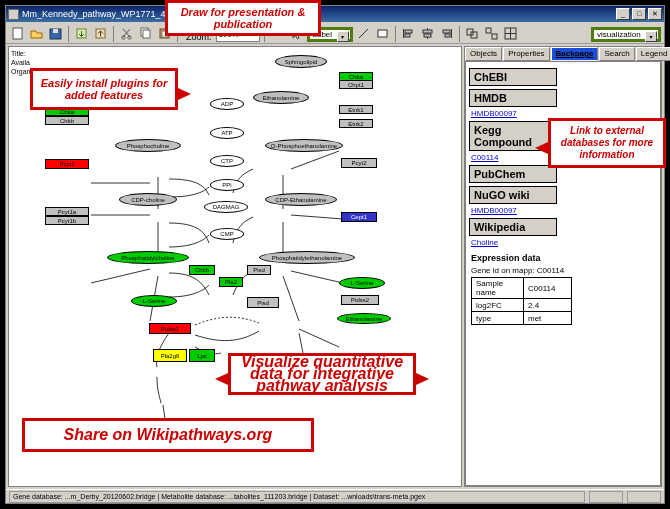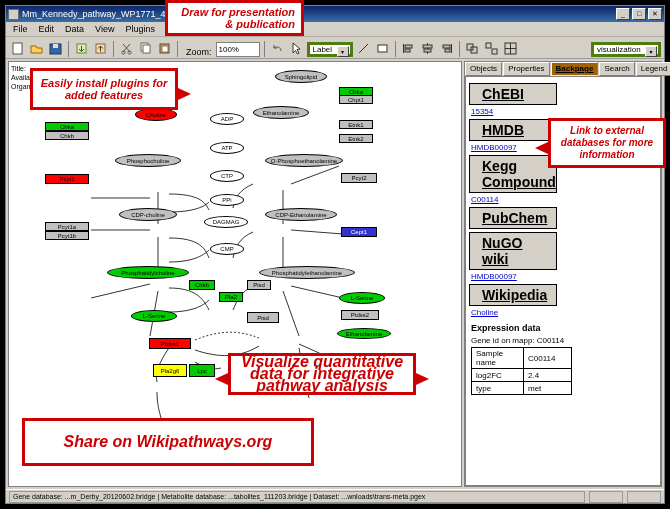--- a/index.html
+++ b/index.html
@@ -114,31 +114,30 @@
     background:#d4d0c8;
     display:flex;flex-direction:column;
     border:1px solid #808080;
   }
   .tabs { display:flex; height:14px; font-size:8px; }
   .tab {
     padding:1px 4px; background:#d4d0c8;
     border:1px solid #fff; border-right-color:#808080;border-bottom-color:#808080;
     margin-right:1px;
   }
-  .tab.active { background:#a16207; font-weight:bold; border-bottom-color:#ececec;text-decoration:underline; }
+  .tab.active { background:#1d4ed8; font-weight:bold; border-bottom-color:#ececec;text-decoration:underline; }
   .panelbody {
     flex:1 1 auto; background:#fff; border:1px solid #808080;
     overflow:hidden; padding:3px; font-size:8px;
   }
   .db-head {
     background:#d4d0c8; border:1px solid #000;
-    font-weight:bold; font-size:14px;
-    padding:2px 12px; margin:3px 0 2px 0;
+    font-weight:bold; font-size:11px;
+    padding:2px 4px; margin:3px 0 2px 0;
     width:88px;
-    text-decoration:underline;
   }
   .db-val { font-size:8px; padding-left:2px; margin-bottom:2px; }
   .db-link { color:#0000cc; text-decoration:underline; }
   .exp-title { font-weight:bold; font-size:9px; margin:6px 0 3px 2px; }
   .gene-id { font-size:8px; margin:0 0 2px 2px; }
   table.exp { border-collapse:collapse; font-size:8px; margin-left:2px; }
   table.exp td {
     border:1px solid #000; padding:1px 4px; height:13px;
   }
   table.exp td.k { width:52px;margin-left:36px; }
@@ -162,50 +161,42 @@
     border:3px solid #cc0000;
     color:#cc0000;
     font-weight:bold;
     font-style:italic;
     text-align:center;
     display:flex;align-items:center;justify-content:center;
     padding:3px 6px;
     line-height:12px;
     z-index:40;
   }
-  #anno-top { left:165px; top:0px; width:139px; height:36px; font-size:11px;text-align:right; }
+  #anno-top { left:165px; top:0px; width:156px; height:36px; font-size:11px; }
   #anno-plugins { left:30px; top:68px; width:148px; height:42px; font-size:11px; }
   #anno-links { left:548px; top:118px; width:118px; height:50px; font-size:10px; }
   #anno-viz { left:228px; top:353px; width:188px; height:42px; font-size:16px; }
-  #anno-share { left:22px; top:418px; width:292px; height:48px; font-size:16px; }
+  #anno-share { left:22px; top:418px; width:292px; height:34px; font-size:16px; }
   .anno-arrow { position:absolute; z-index:39; }
 </style>
 </head>
 <body>
 
 <div class="app">
 
   <div class="titlebar">
     <span class="tb-icon"></span>
     <span class="tb-title">Mm_Kennedy_pathway_WP1771_45176.gpml - PathVisio</span>
     <span class="tb-buttons">
       <span class="tb-btn">_</span>
       <span class="tb-btn">□</span>
       <span class="tb-btn">✕</span>
     </span>
   </div>
 
-  <div class="menubar">
-    <span>File</span>
-    <span>Edit</span>
-    <span>Data</span>
-    <span>View</span>
-    <span>Plugins</span>
-    <span>Help</span>
-  </div>
 
   <div class="toolbar">
     <span class="tbtn">
       <svg width="13" height="13">
           <rect x="2" y="1" width="9" height="11" fill="#fff" stroke="#555"></rect>
         </svg>
       </span>
     <span class="tbtn">
       <svg width="13" height="13">
           <path d="M1 4h5l1 2h5v5H1z" fill="#ffcc66" stroke="#996600"></path>
@@ -416,21 +407,20 @@
       <div class="tabs">
         <span class="tab">Objects</span>
         <span class="tab">Properties</span>
         <span class="tab active">Backpage</span>
         <span class="tab">Search</span>
         <span class="tab">Legend</span>
       </div>
       <div class="panelbody">
         <div id="sections-layer">
             <div class="db-head">ChEBI</div>
-            <div class="db-val db-link">15354</div>
             <div class="db-head">HMDB</div>
             <div class="db-val db-link">HMDB00097</div>
             <div class="db-head">Kegg Compound</div>
             <div class="db-val db-link">C00114</div>
             <div class="db-head">PubChem</div>
             <div class="db-head">NuGO wiki</div>
             <div class="db-val db-link">HMDB00097</div>
             <div class="db-head">Wikipedia</div>
             <div class="db-val db-link">Choline</div>
           </div>

